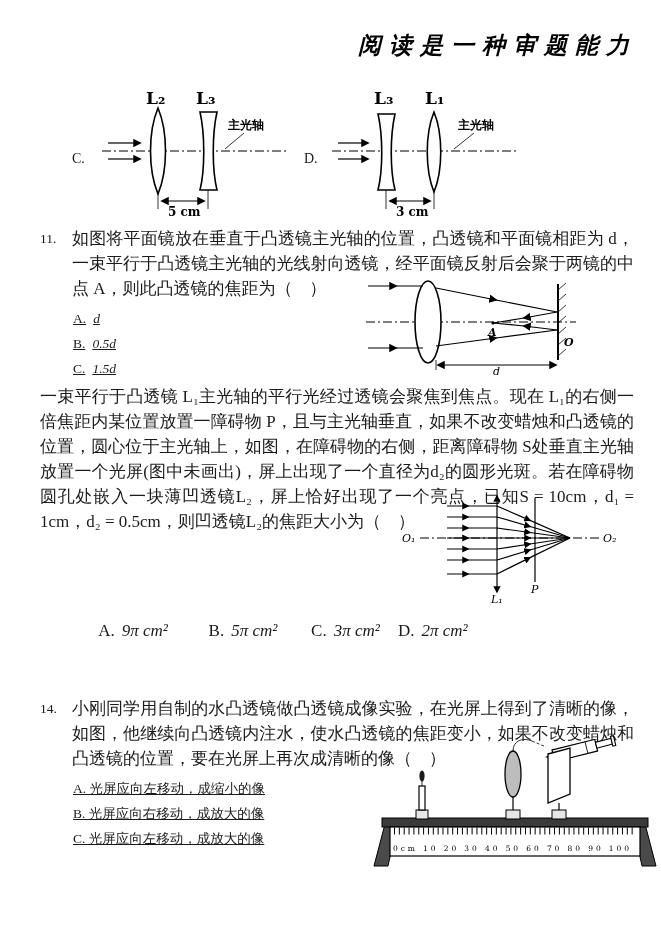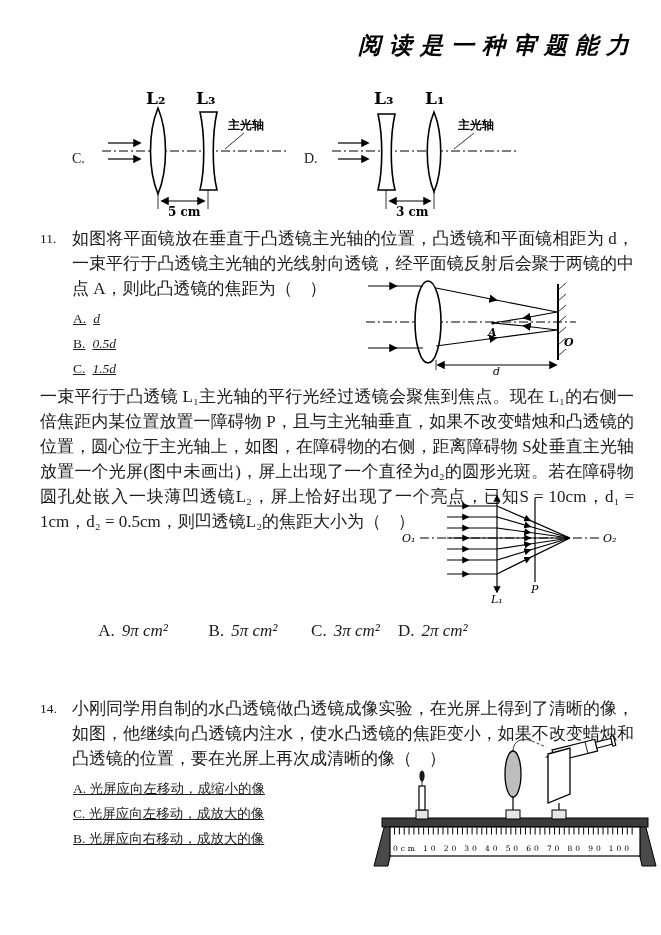--- a/index.html
+++ b/index.html
@@ -186,22 +186,22 @@
   </div>
 </section>
 
 <section class="question" id="q14">
   <div class="q-head">
     <span class="q-num">14.</span>
     <p class="q-text">小刚同学用自制的水凸透镜做凸透镜成像实验，在光屏上得到了清晰的像，如图，他继续向凸透镜内注水，使水凸透镜的焦距变小，如果不改变蜡烛和凸透镜的位置，要在光屏上再次成清晰的像（　）</p>
   </div>
   <div class="options col">
     <div class="opt"><span class="opt-plain">A. 光屏应向左移动，成缩小的像</span></div>
+    <div class="opt"><span class="opt-plain">B. 光屏应向右移动，成放大的像</span></div>
     <div class="opt"><span class="opt-plain">C. 光屏应向左移动，成放大的像</span></div>
-    <div class="opt"><span class="opt-plain">B. 光屏应向右移动，成放大的像</span></div>
   </div>
   <svg id="q14-svg" class="diagram" width="290" height="150" viewBox="0 0 290 150">
 
     <polygon points="16,96 28,96 18,142 4,142" fill="#4a4a4a" stroke="#000" stroke-width="1"></polygon>
     <polygon points="262,96 274,96 286,142 272,142" fill="#4a4a4a" stroke="#000" stroke-width="1"></polygon>
 
     <rect x="12" y="94" width="266" height="9" fill="#3a3a3a" stroke="#000" stroke-width="1"></rect>
 
     <rect x="20" y="103" width="250" height="29" fill="#fff" stroke="#000" stroke-width="1.2"></rect>
     <line x1="24" y1="107" x2="266" y2="107" stroke="#000" stroke-width="7" stroke-dasharray="1 3.85"></line>

